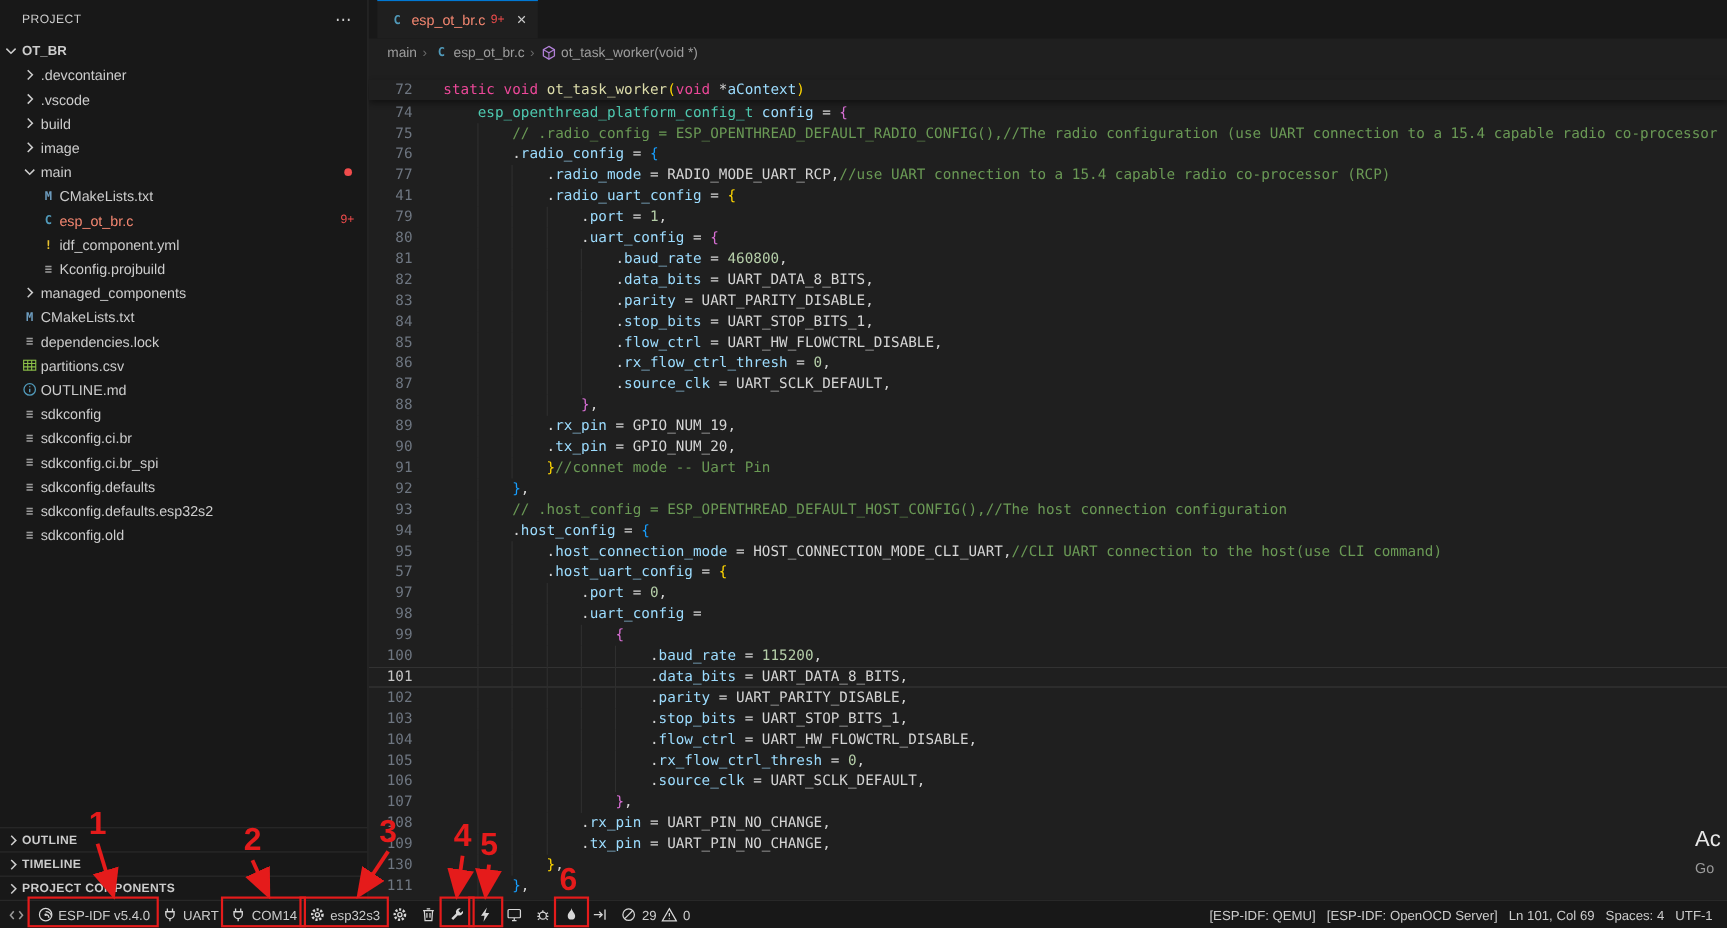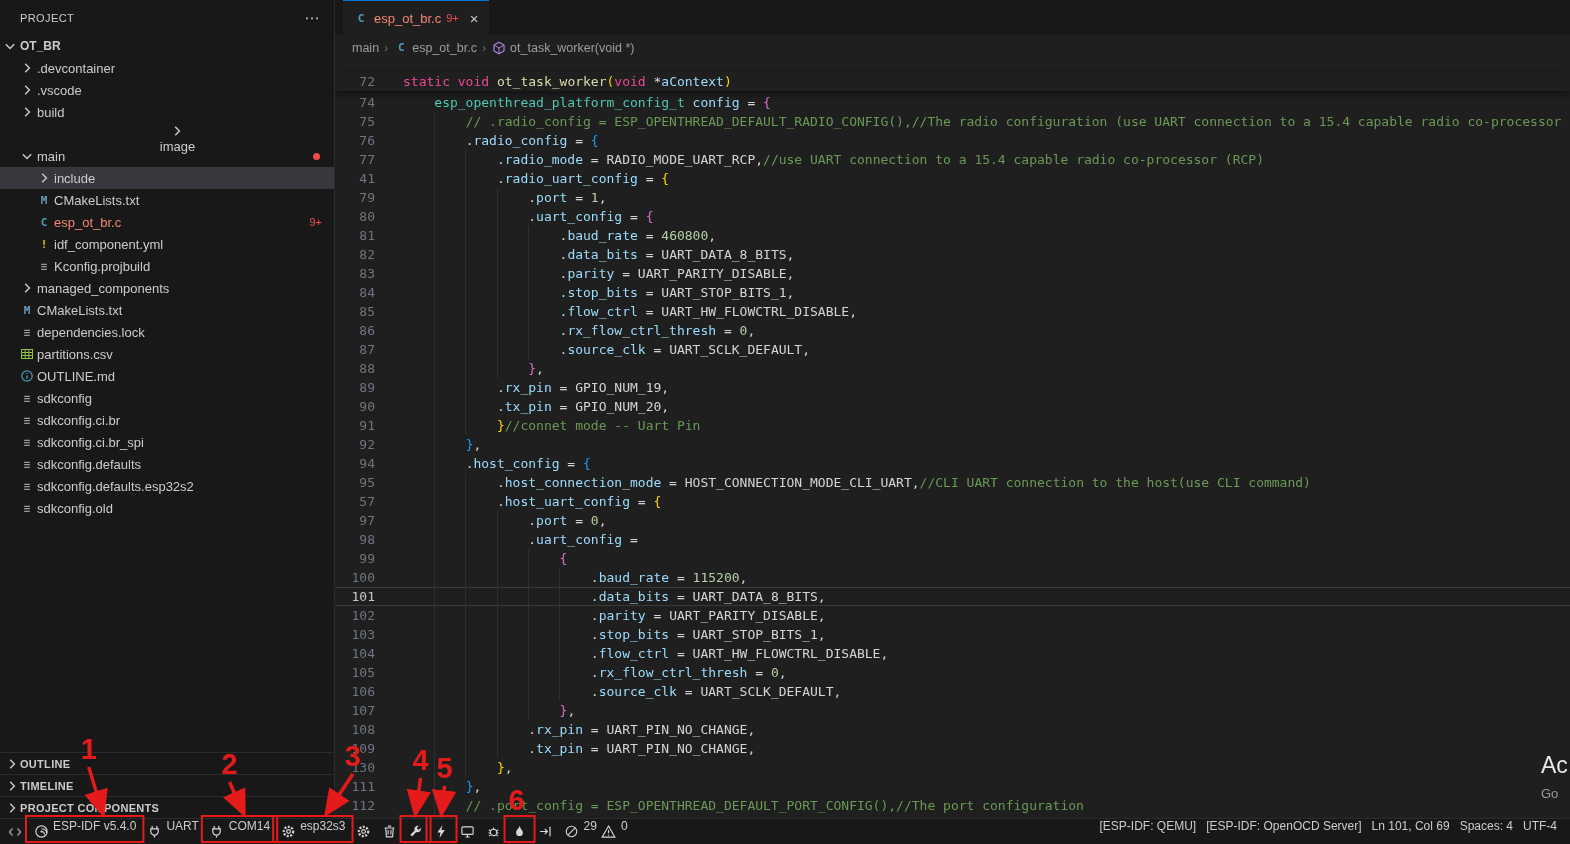--- a/index.html
+++ b/index.html
@@ -39,29 +39,29 @@
   .line.cur{box-shadow:inset 0 1px 0 #3a3a3a,inset 0 -1px 0 #3a3a3a}
   .gut{flex:none;width:68px;padding-right:28px;text-align:right;color:#6e7681}
   .line.cur .gut{color:#c6c6c6}
   .ltx{flex:none;white-space:pre}
   .guide{position:absolute;top:0;bottom:0;width:1px;background:#2f2f2f}
   .sticky{position:absolute;top:12px;left:0;right:0;height:19px;background:#1f1f1f;box-shadow:0 3px 6px rgba(0,0,0,.45);z-index:4}
   .tk-kw{color:#ec4899}.tk-fn{color:#dcdcaa}.tk-ty{color:#4ec9b0}.tk-va{color:#9cdcfe}
   .tk-nu{color:#b5cea8}.tk-cm{color:#6a9955}.tk-pl{color:#d4d4d4}
   .tk-b1{color:#ffd700}.tk-b2{color:#da70d6}.tk-b3{color:#179fff}
   .notif{position:absolute;left:1206px;top:752px}
-  .notif1{font-size:23px;color:#e8e8e8}
+  .notif1{font-size:20px;color:#e8e8e8}
   .notif2{font-size:13px;color:#9a9a9a;margin-top:7px}
 
   
   .statusbar{position:absolute;left:0;bottom:0;width:1570px;height:26px;background:#181818;border-top:1px solid #2b2b2b;display:flex;justify-content:space-between;align-items:center;font-size:12px;color:#cccccc;z-index:3}
   .sb-left,.sb-right{display:flex;align-items:center;height:100%}
   .sb-left{padding-left:2px}
   .sb-right{padding-right:8px}
-  .sb-item{display:flex;gap:4px;padding:0 5px;height:100%;cursor:pointer;white-space:nowrap}
+  .sb-item{display:flex;align-items:center;gap:4px;padding:0 5px;height:100%;cursor:pointer;white-space:nowrap}
 
   
   .overlay{position:absolute;left:0;top:0;z-index:60;pointer-events:none}
   .ann-num{position:absolute;z-index:61;color:#e51b1b;font-weight:bold;font-size:29px;pointer-events:none}
 </style>
 </head>
 <body>
 
 <div class="sidebar">
   <div class="exp-header">
@@ -94,44 +94,36 @@
         <span class="lbl">.vscode</span>
       </div>
       <div class="trow" style="padding-left: 19px;">
         <span class="icw">
           <svg width="16" height="16" viewBox="0 0 16 16">
             <path d="M6.2 3.8l4.2 4.2-4.2 4.2" fill="none" stroke="#cccccc" stroke-width="1.4"></path>
           </svg>
         </span>
         <span class="lbl">build</span>
       </div>
-      <div class="trow" style="padding-left: 19px; flex-direction: column;">
+      <div class="trow" style="padding-left: 19px;">
         <span class="icw">
           <svg width="16" height="16" viewBox="0 0 16 16">
             <path d="M6.2 3.8l4.2 4.2-4.2 4.2" fill="none" stroke="#cccccc" stroke-width="1.4"></path>
           </svg>
         </span>
         <span class="lbl">image</span>
       </div>
       <div class="trow" style="padding-left: 19px;">
         <span class="icw">
           <svg width="16" height="16" viewBox="0 0 16 16">
             <path d="M3.8 6.2l4.2 4.2 4.2-4.2" fill="none" stroke="#cccccc" stroke-width="1.4"></path>
           </svg>
         </span>
         <span class="lbl">main</span>
         <span class="dotmod"></span>
-      </div>
-      <div class="trow sel" style="padding-left: 36px;">
-        <span class="icw">
-          <svg width="16" height="16" viewBox="0 0 16 16">
-            <path d="M6.2 3.8l4.2 4.2-4.2 4.2" fill="none" stroke="#cccccc" stroke-width="1.4"></path>
-          </svg>
-        </span>
-        <span class="lbl">include</span>
       </div>
       <div class="trow" style="padding-left: 36px;">
         <span class="icw">
           <span class="fico" style="color:#6d9cbe">M</span>
         </span>
         <span class="lbl">CMakeLists.txt</span>
       </div>
       <div class="trow" style="padding-left: 36px;">
         <span class="icw">
           <span class="fico" style="color:#519aba">C</span>
@@ -302,20 +294,21 @@
         <div class="line"><div class="guide" style="left: 99.2px;"></div><div class="guide" style="left: 130.4px;"></div><div class="guide" style="left: 161.6px;"></div><div class="guide" style="left: 192.8px;"></div><span class="gut">83</span><span class="ltx">                    <span class="tk-pl">.</span><span class="tk-va">parity</span><span class="tk-pl"> = </span><span class="tk-pl">UART_PARITY_DISABLE,</span></span></div>
         <div class="line"><div class="guide" style="left: 99.2px;"></div><div class="guide" style="left: 130.4px;"></div><div class="guide" style="left: 161.6px;"></div><div class="guide" style="left: 192.8px;"></div><span class="gut">84</span><span class="ltx">                    <span class="tk-pl">.</span><span class="tk-va">stop_bits</span><span class="tk-pl"> = </span><span class="tk-pl">UART_STOP_BITS_1,</span></span></div>
         <div class="line"><div class="guide" style="left: 99.2px;"></div><div class="guide" style="left: 130.4px;"></div><div class="guide" style="left: 161.6px;"></div><div class="guide" style="left: 192.8px;"></div><span class="gut">85</span><span class="ltx">                    <span class="tk-pl">.</span><span class="tk-va">flow_ctrl</span><span class="tk-pl"> = </span><span class="tk-pl">UART_HW_FLOWCTRL_DISABLE,</span></span></div>
         <div class="line"><div class="guide" style="left: 99.2px;"></div><div class="guide" style="left: 130.4px;"></div><div class="guide" style="left: 161.6px;"></div><div class="guide" style="left: 192.8px;"></div><span class="gut">86</span><span class="ltx">                    <span class="tk-pl">.</span><span class="tk-va">rx_flow_ctrl_thresh</span><span class="tk-pl"> = </span><span class="tk-nu">0</span><span class="tk-pl">,</span></span></div>
         <div class="line"><div class="guide" style="left: 99.2px;"></div><div class="guide" style="left: 130.4px;"></div><div class="guide" style="left: 161.6px;"></div><div class="guide" style="left: 192.8px;"></div><span class="gut">87</span><span class="ltx">                    <span class="tk-pl">.</span><span class="tk-va">source_clk</span><span class="tk-pl"> = </span><span class="tk-pl">UART_SCLK_DEFAULT,</span></span></div>
         <div class="line"><div class="guide" style="left: 99.2px;"></div><div class="guide" style="left: 130.4px;"></div><div class="guide" style="left: 161.6px;"></div><span class="gut">88</span><span class="ltx">                <span class="tk-b2">}</span><span class="tk-pl">,</span></span></div>
         <div class="line"><div class="guide" style="left: 99.2px;"></div><div class="guide" style="left: 130.4px;"></div><span class="gut">89</span><span class="ltx">            <span class="tk-pl">.</span><span class="tk-va">rx_pin</span><span class="tk-pl"> = </span><span class="tk-pl">GPIO_NUM_19,</span></span></div>
         <div class="line"><div class="guide" style="left: 99.2px;"></div><div class="guide" style="left: 130.4px;"></div><span class="gut">90</span><span class="ltx">            <span class="tk-pl">.</span><span class="tk-va">tx_pin</span><span class="tk-pl"> = </span><span class="tk-pl">GPIO_NUM_20,</span></span></div>
         <div class="line"><div class="guide" style="left: 99.2px;"></div><div class="guide" style="left: 130.4px;"></div><span class="gut">91</span><span class="ltx">            <span class="tk-b1">}</span><span class="tk-cm">//connet mode -- Uart Pin</span></span></div>
         <div class="line"><div class="guide" style="left: 99.2px;"></div><span class="gut">92</span><span class="ltx">        <span class="tk-b3">}</span><span class="tk-pl">,</span></span></div>
+        <div class="line"><div class="guide" style="left: 99.2px;"></div><span class="gut">93</span><span class="ltx">        <span class="tk-cm">// .host_config = ESP_OPENTHREAD_DEFAULT_HOST_CONFIG(),//The host connection configuration</span></span></div>
         <div class="line"><div class="guide" style="left: 99.2px;"></div><span class="gut">94</span><span class="ltx">        <span class="tk-pl">.</span><span class="tk-va">host_config</span><span class="tk-pl"> = </span><span class="tk-b3">{</span></span></div>
         <div class="line"><div class="guide" style="left: 99.2px;"></div><div class="guide" style="left: 130.4px;"></div><span class="gut">95</span><span class="ltx">            <span class="tk-pl">.</span><span class="tk-va">host_connection_mode</span><span class="tk-pl"> = </span><span class="tk-pl">HOST_CONNECTION_MODE_CLI_UART,</span><span class="tk-cm">//CLI UART connection to the host(use CLI command)</span></span></div>
         <div class="line"><div class="guide" style="left: 99.2px;"></div><div class="guide" style="left: 130.4px;"></div><span class="gut">57</span><span class="ltx">            <span class="tk-pl">.</span><span class="tk-va">host_uart_config</span><span class="tk-pl"> = </span><span class="tk-b1">{</span></span></div>
         <div class="line"><div class="guide" style="left: 99.2px;"></div><div class="guide" style="left: 130.4px;"></div><div class="guide" style="left: 161.6px;"></div><span class="gut">97</span><span class="ltx">                <span class="tk-pl">.</span><span class="tk-va">port</span><span class="tk-pl"> = </span><span class="tk-nu">0</span><span class="tk-pl">,</span></span></div>
         <div class="line"><div class="guide" style="left: 99.2px;"></div><div class="guide" style="left: 130.4px;"></div><div class="guide" style="left: 161.6px;"></div><span class="gut">98</span><span class="ltx">                <span class="tk-pl">.</span><span class="tk-va">uart_config</span><span class="tk-pl"> = </span></span></div>
         <div class="line"><div class="guide" style="left: 99.2px;"></div><div class="guide" style="left: 130.4px;"></div><div class="guide" style="left: 161.6px;"></div><div class="guide" style="left: 192.8px;"></div><span class="gut">99</span><span class="ltx">                    <span class="tk-b2">{</span></span></div>
         <div class="line"><div class="guide" style="left: 99.2px;"></div><div class="guide" style="left: 130.4px;"></div><div class="guide" style="left: 161.6px;"></div><div class="guide" style="left: 192.8px;"></div><div class="guide" style="left: 224px;"></div><span class="gut">100</span><span class="ltx">                        <span class="tk-pl">.</span><span class="tk-va">baud_rate</span><span class="tk-pl"> = </span><span class="tk-nu">115200</span><span class="tk-pl">,</span></span></div>
         <div class="line cur"><div class="guide" style="left: 99.2px;"></div><div class="guide" style="left: 130.4px;"></div><div class="guide" style="left: 161.6px;"></div><div class="guide" style="left: 192.8px;"></div><div class="guide" style="left: 224px;"></div><span class="gut">101</span><span class="ltx">                        <span class="tk-pl">.</span><span class="tk-va">data_bits</span><span class="tk-pl"> = </span><span class="tk-pl">UART_DATA_8_BITS,</span></span></div>
         <div class="line"><div class="guide" style="left: 99.2px;"></div><div class="guide" style="left: 130.4px;"></div><div class="guide" style="left: 161.6px;"></div><div class="guide" style="left: 192.8px;"></div><div class="guide" style="left: 224px;"></div><span class="gut">102</span><span class="ltx">                        <span class="tk-pl">.</span><span class="tk-va">parity</span><span class="tk-pl"> = </span><span class="tk-pl">UART_PARITY_DISABLE,</span></span></div>
         <div class="line"><div class="guide" style="left: 99.2px;"></div><div class="guide" style="left: 130.4px;"></div><div class="guide" style="left: 161.6px;"></div><div class="guide" style="left: 192.8px;"></div><div class="guide" style="left: 224px;"></div><span class="gut">103</span><span class="ltx">                        <span class="tk-pl">.</span><span class="tk-va">stop_bits</span><span class="tk-pl"> = </span><span class="tk-pl">UART_STOP_BITS_1,</span></span></div>
@@ -489,21 +482,21 @@
       <div class="sb-item">
         <span>[ESP-IDF: OpenOCD Server]</span>
       </div>
       <div class="sb-item">
         <span>Ln 101, Col 69</span>
       </div>
       <div class="sb-item">
         <span>Spaces: 4</span>
       </div>
       <div class="sb-item">
-        <span>UTF-4</span>
+        <span>UTF-1</span>
       </div>
     </div>
 </div>
 
 <svg class="overlay" id="ann-svg" width="1570" height="844">
     <defs>
       <marker id="ah" markerWidth="9" markerHeight="9" refX="6.5" refY="3.5" orient="auto">
         <path d="M0 0L8 3.5L0 7z" fill="#e51b1b"></path>
       </marker>
     </defs>

